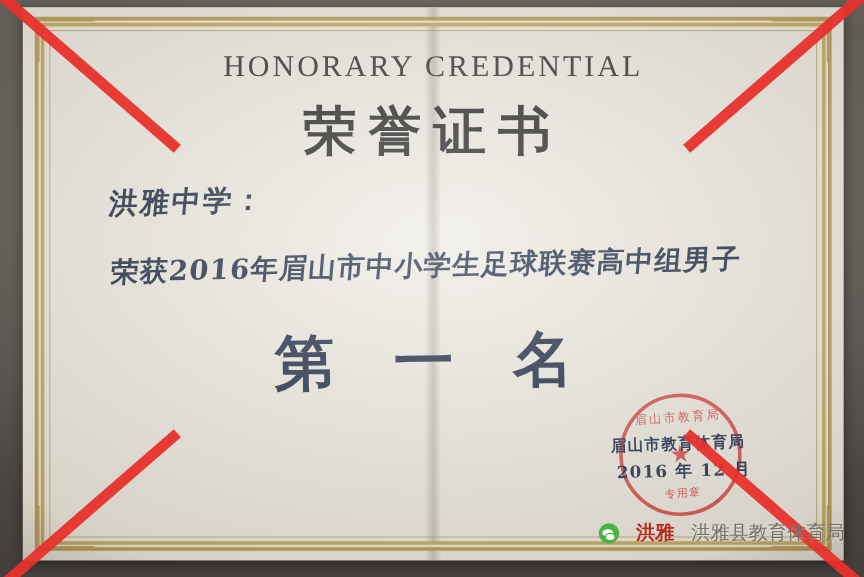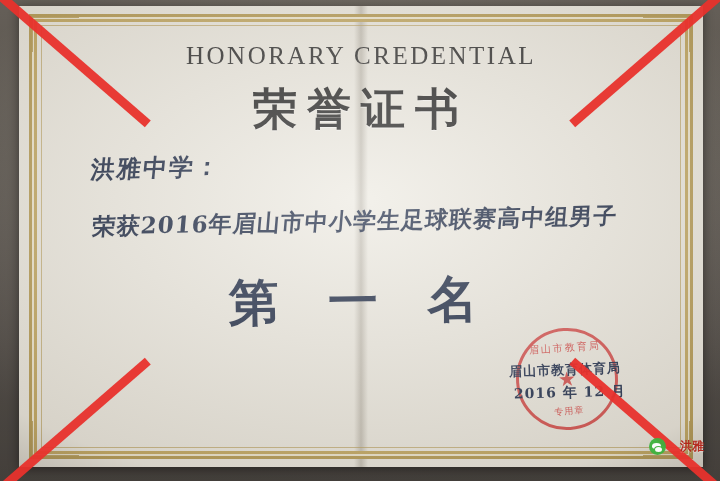--- a/index.html
+++ b/index.html
@@ -249,21 +249,21 @@
   
   .wm {
     position: absolute;
     right: 16px;
     bottom: 26px;
     display: flex;
     align-items: center;
     gap: 14px;
     color: #6f6a62;
     font-family: "DejaVu Sans", sans-serif;
-    font-size: 12px;
+    font-size: 16px;
     opacity: 0.95;
     text-shadow: 0 1px 1px rgba(255,255,255,0.35);
   }
   .wm-badge {
     width: 17px; height: 17px;
     border-radius: 50%;
     background: #3fb33f;
     position: relative;
     flex: none;
   }
@@ -326,15 +326,16 @@
   </div>
 
   <div class="slash tl"></div>
   <div class="slash tr"></div>
   <div class="slash bl"></div>
   <div class="slash br"></div>
 
   <div class="wm">
     <span class="wm-badge"></span>
     <span class="wm-name-hl">洪雅</span>
+    <span>洪雅县教育体育局</span>
   </div>
 
 </div>
 
 </body></html>

